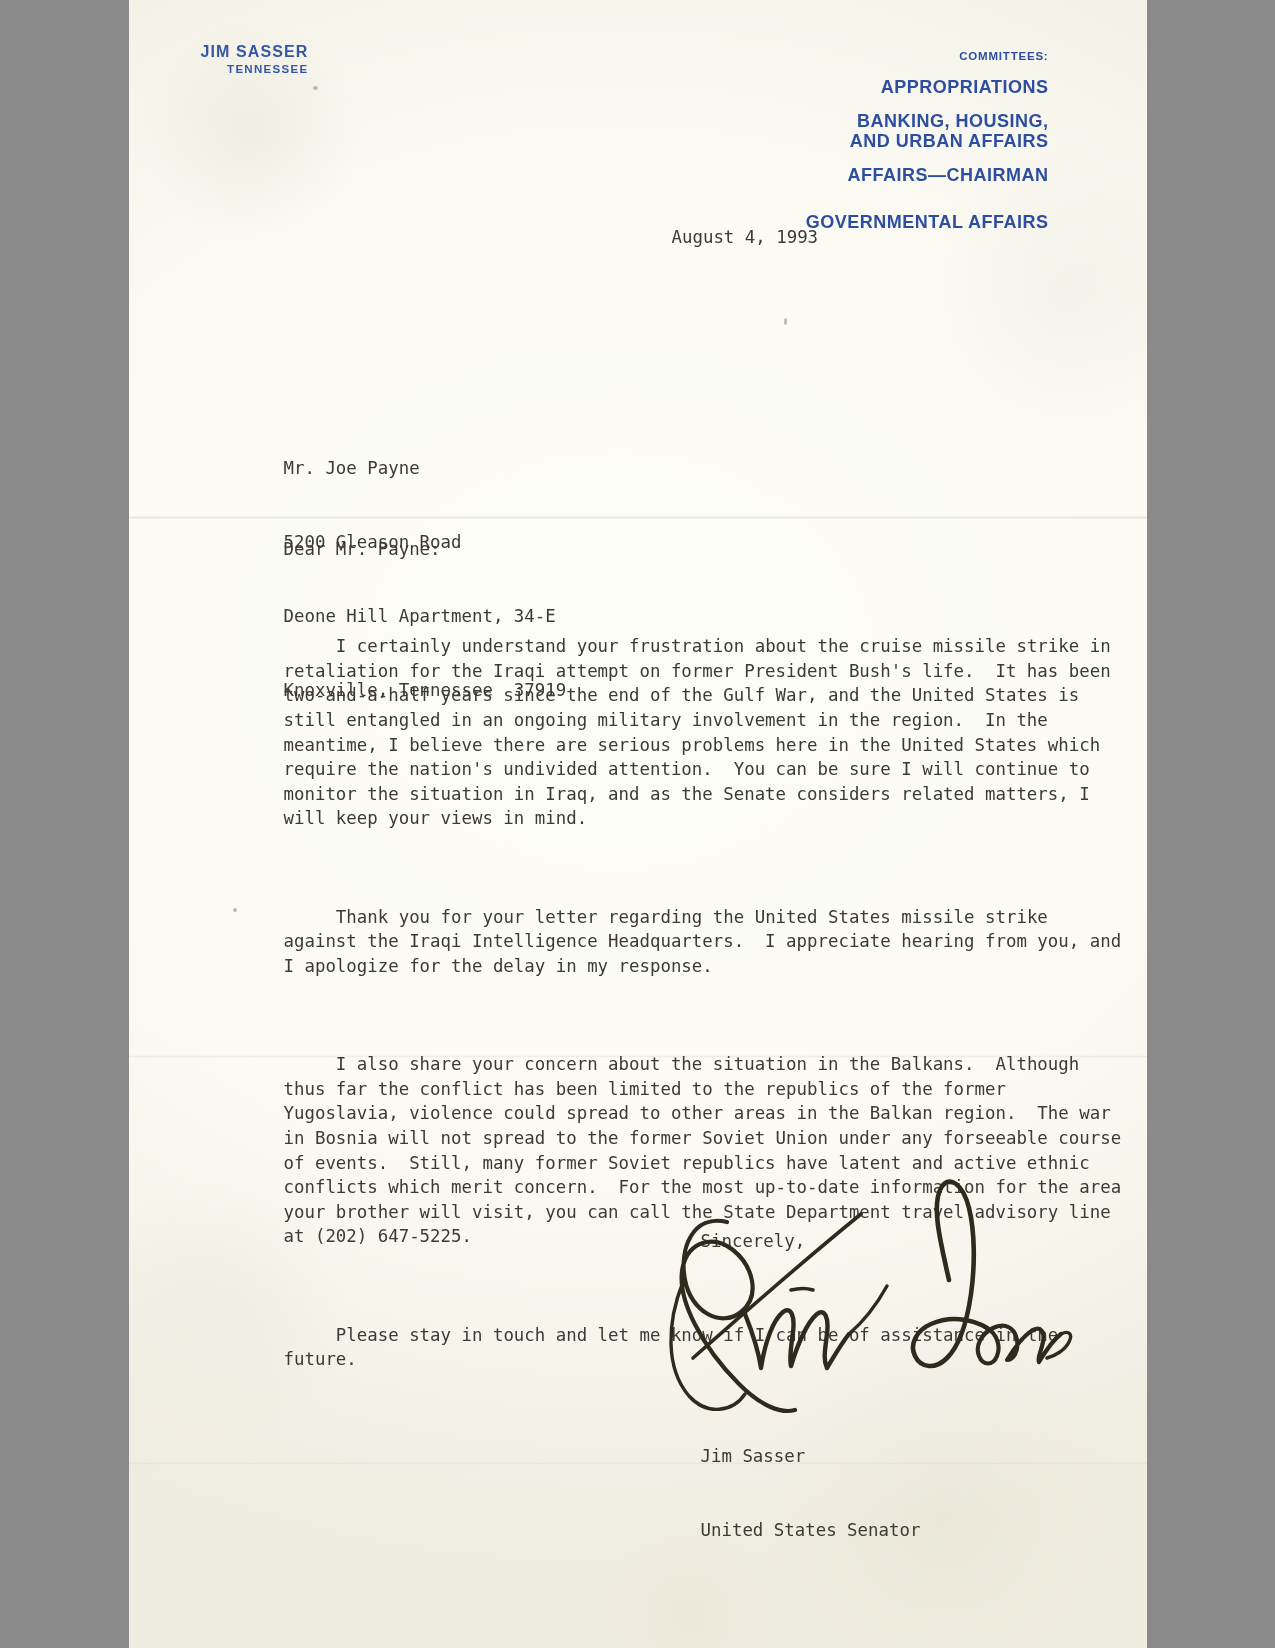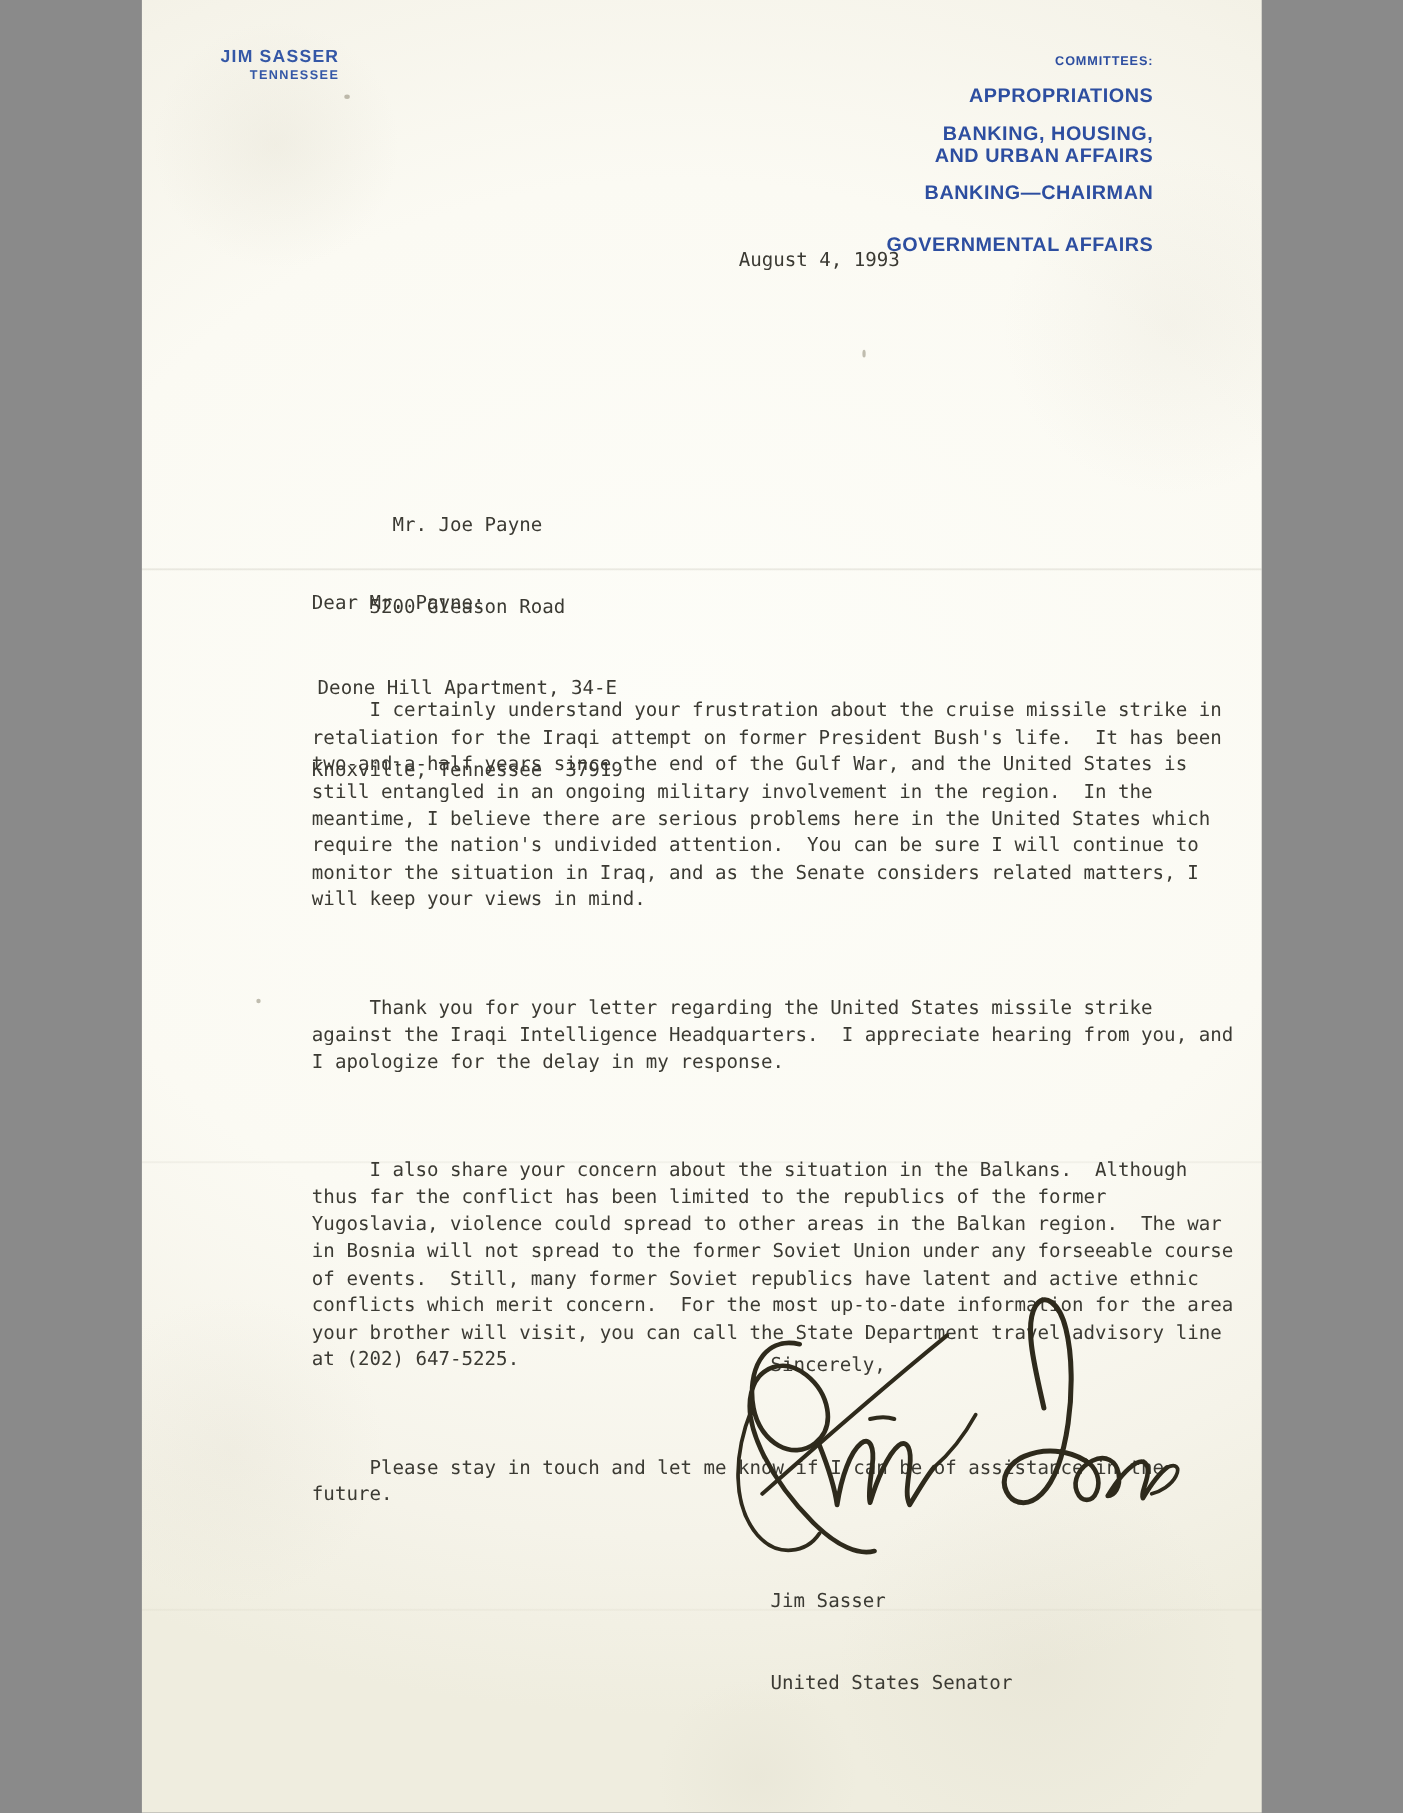--- a/index.html
+++ b/index.html
@@ -126,22 +126,21 @@
     letter-spacing: 0px;
   }
   .date-line {
     position: absolute;
     left: 543px;
     top: 225px;
   }
   .address-block {
     position: absolute;
     left: 155px;
-    top: 417px;
-    text-align: center;
+    top: 407px;
   }
   .salutation {
     position: absolute;
     left: 155px;
     top: 537px;
   }
   .body-copy {
     position: absolute;
     left: 155px;
     top: 585px;
@@ -196,21 +195,21 @@
       <div class="sender-name">JIM SASSER</div>
       <div class="sender-state">TENNESSEE</div>
     </div>
 
 
     <div class="committees">
       <div class="committees-label">COMMITTEES:</div>
       <div class="committee-item">APPROPRIATIONS</div>
       <div class="committee-item" style="white-space:pre-line;">BANKING, HOUSING,
 AND URBAN AFFAIRS</div>
-      <div class="committee-item">BANKING—CHAIRMAN</div>
+      <div class="committee-item">AFFAIRS—CHAIRMAN</div>
       <div class="committee-item spaced">GOVERNMENTAL AFFAIRS</div>
     </div>
   </div>
 
   <div class="typed date-line">August 4, 1993</div>
 
   <div class="typed address-block">
     <div>Mr. Joe Payne</div>
     <div>5200 Gleason Road</div>
     <div>Deone Hill Apartment, 34-E</div>

